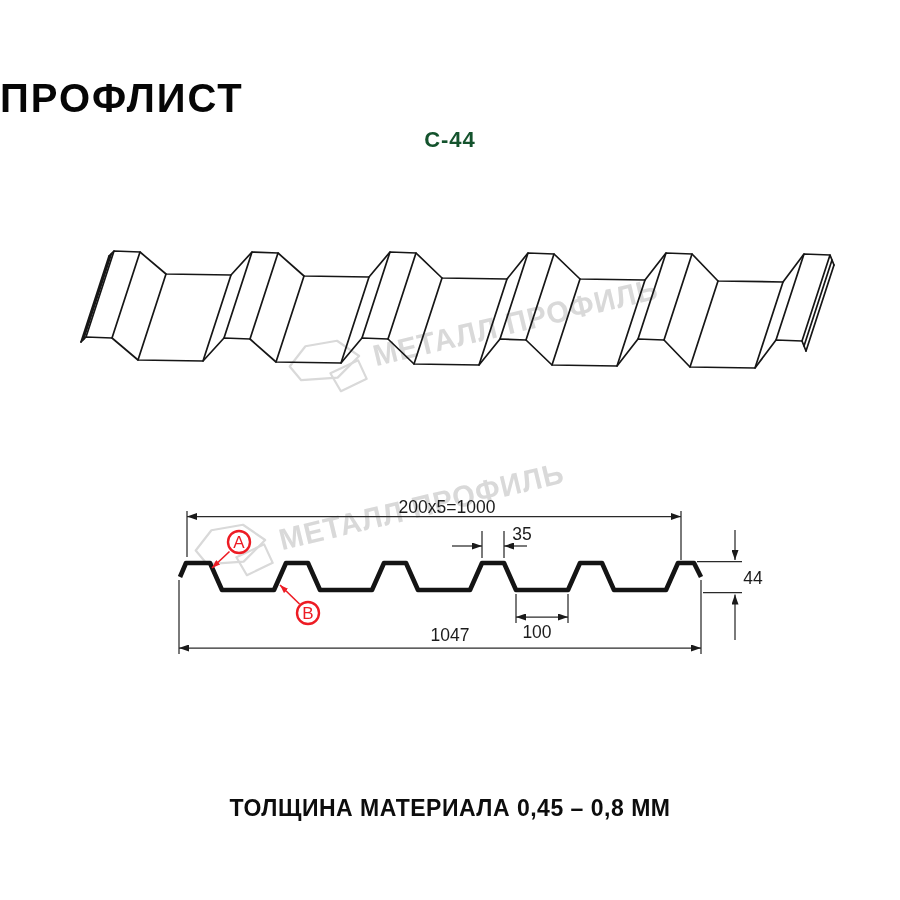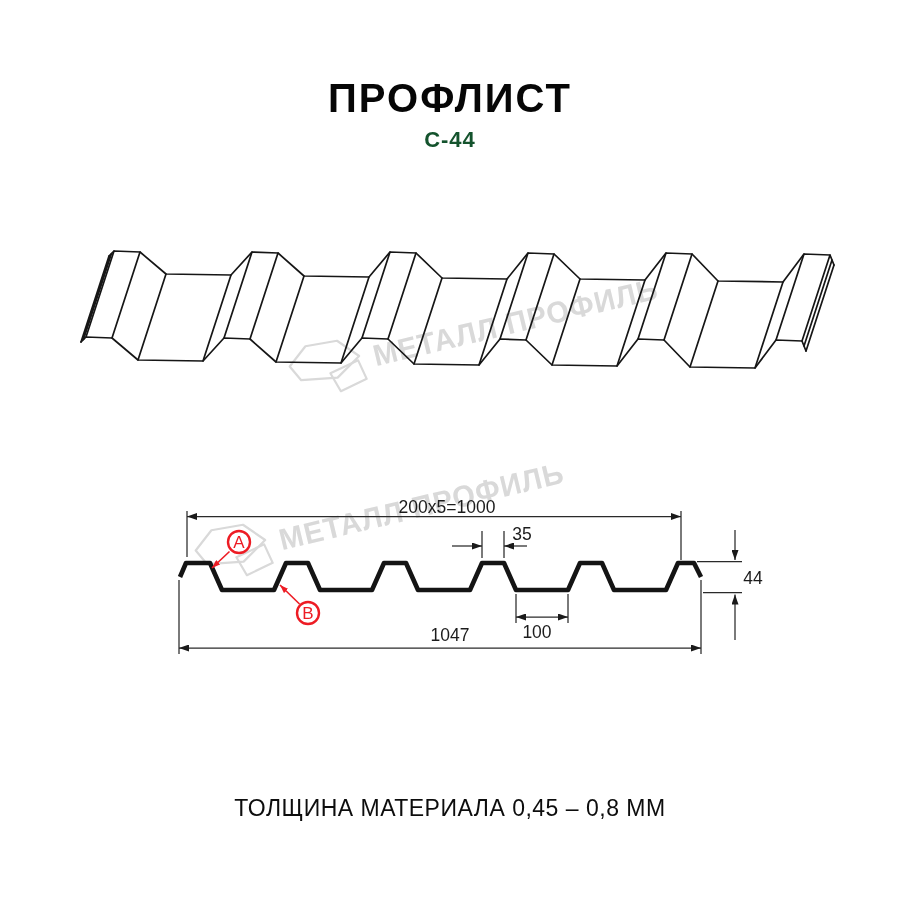--- a/index.html
+++ b/index.html
@@ -1,23 +1,23 @@
 <!DOCTYPE html>
 <html><head>
 <meta charset="utf-8">
 <style>
   html,body{margin:0;padding:0;background:#fff;}
   .page{position:relative;width:900px;height:900px;background:#ffffff;overflow:hidden;
         font-family:"Liberation Sans",sans-serif;}
-  .title{position:absolute;top:76px;left:0;right:0;text-align:center;
+  .title{position:absolute;top:76px;left:0;right:0;
          font-size:40px;font-weight:800;letter-spacing:2px;color:#060606;}
   .subtitle{position:absolute;top:127px;left:0;right:0;text-align:center;
          font-size:22px;font-weight:700;letter-spacing:1px;color:#14532d;}
   .footer-note{position:absolute;top:795px;left:0;right:0;text-align:center;
-         font-size:23px;font-weight:400;letter-spacing:.5px;color:#0d0d0d;}
+         font-size:23px;font-weight:700;letter-spacing:.5px;color:#0d0d0d;}
   svg.canvas{position:absolute;left:0;top:0;width:900px;height:900px;}
   .sheet{stroke:#161616;stroke-width:1.7;fill:none;stroke-linejoin:round;stroke-linecap:round;}
   .prof{stroke:#141414;stroke-width:4.6;fill:none;stroke-linejoin:round;stroke-linecap:butt;}
   .thin{stroke:#2a2a2a;stroke-width:1.25;fill:none;}
   .t-dim{font-family:"Liberation Sans",sans-serif;font-size:17.5px;fill:#1c1c1c;}
   .t-red{font-family:"Liberation Sans",sans-serif;font-size:17px;fill:#ed1c24;}
   .red-l{stroke:#ed1c24;stroke-width:1.6;fill:none;}
   .red-c{stroke:#ed1c24;stroke-width:2.4;fill:#ffffff;}
   .wm-text{font-family:"Liberation Sans",sans-serif;font-weight:800;font-size:30px;letter-spacing:1px;}
   .wm-shape{stroke:#d9d9d9;stroke-width:2.2;fill:none;stroke-linejoin:round;}

